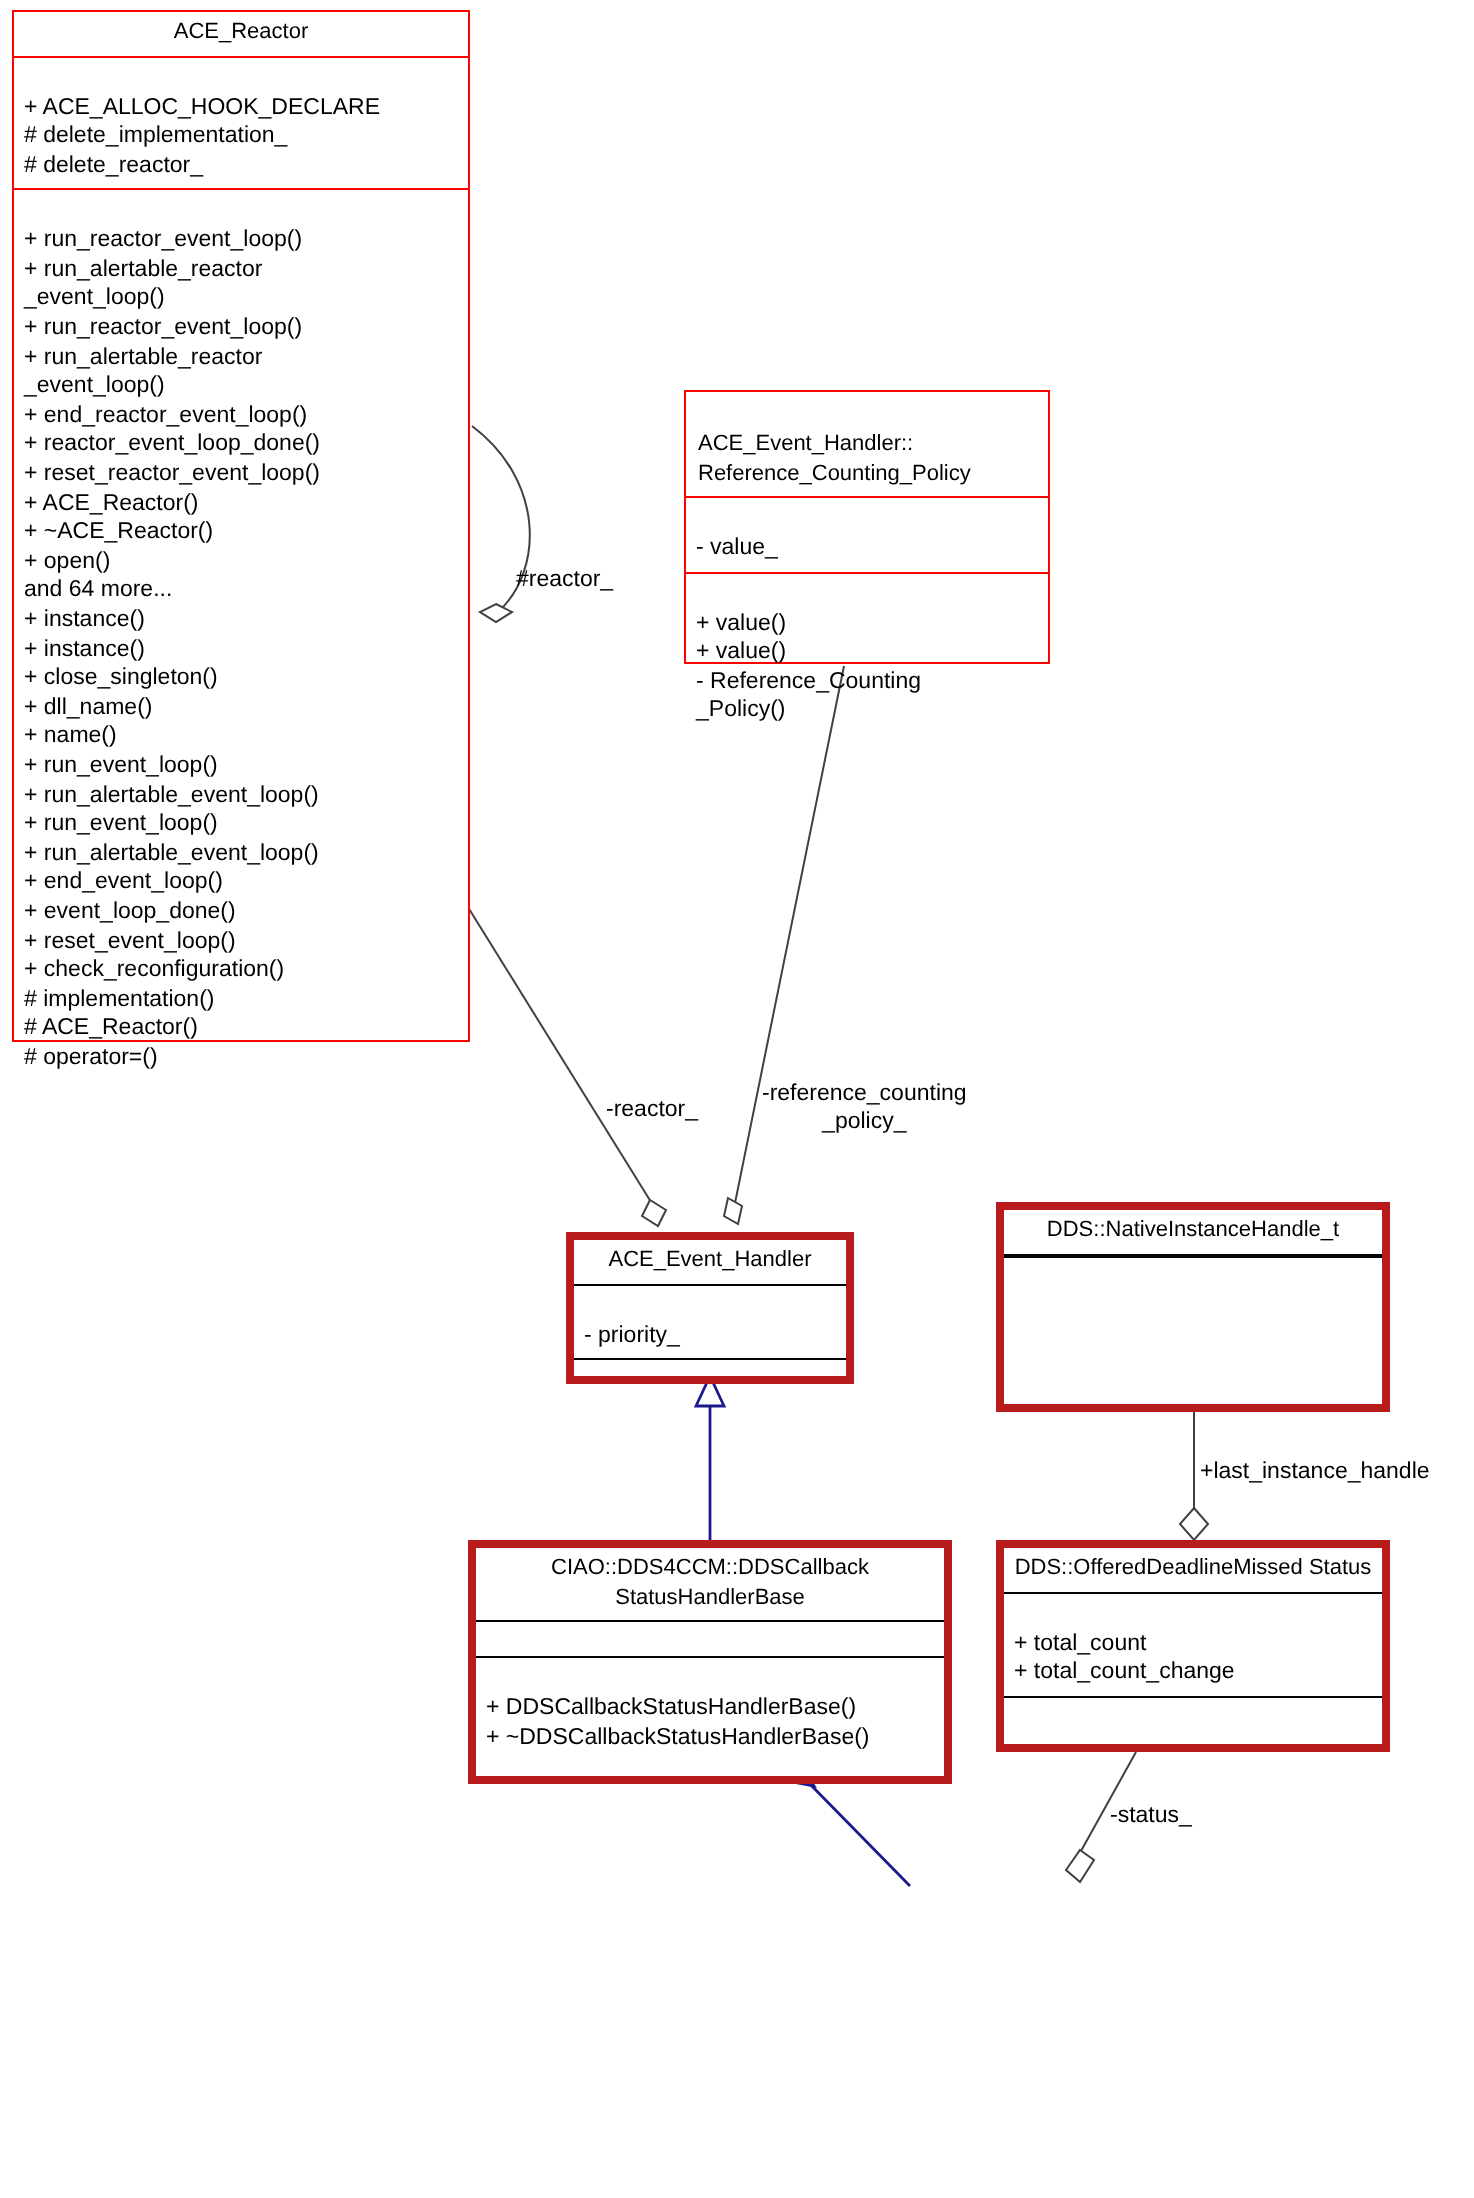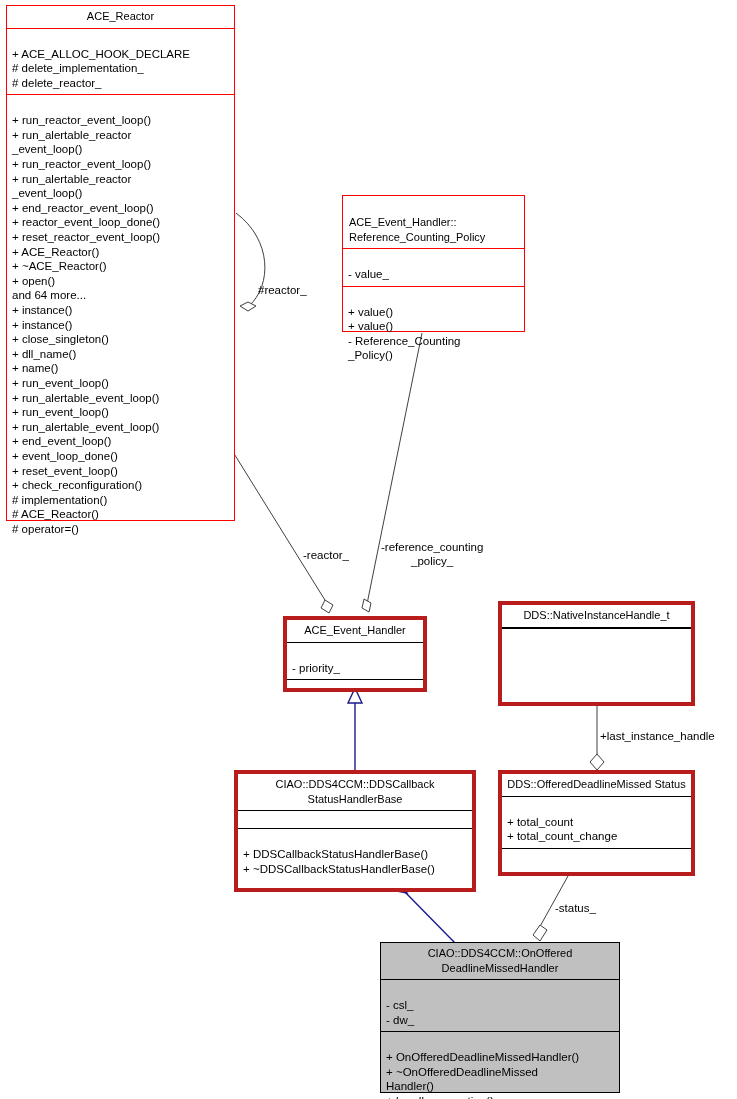--- a/index.html
+++ b/index.html
@@ -156,26 +156,14 @@
   <div class="uml black" style="left:498px;top:770px;width:197px;height:106px;">
     <div class="title">DDS::OfferedDeadlineMissed
 Status</div>
     <div class="sep"></div>
     <div class="section">+ total_count
 + total_count_change</div>
     <div class="sep"></div>
     <div class="section empty"></div>
   </div>
 
-  <div class="uml gray" style="left:380px;top:942px;width:240px;height:151px;">
-    <div class="title">CIAO::DDS4CCM::OnOffered
-DeadlineMissedHandler</div>
-    <div class="sep"></div>
-    <div class="section">- csl_
-- dw_</div>
-    <div class="sep"></div>
-    <div class="section">+ OnOfferedDeadlineMissedHandler()
-+ ~OnOfferedDeadlineMissed
-Handler()
-+ handle_exception()</div>
-  </div>
 
 </div>
 
 </body></html>

